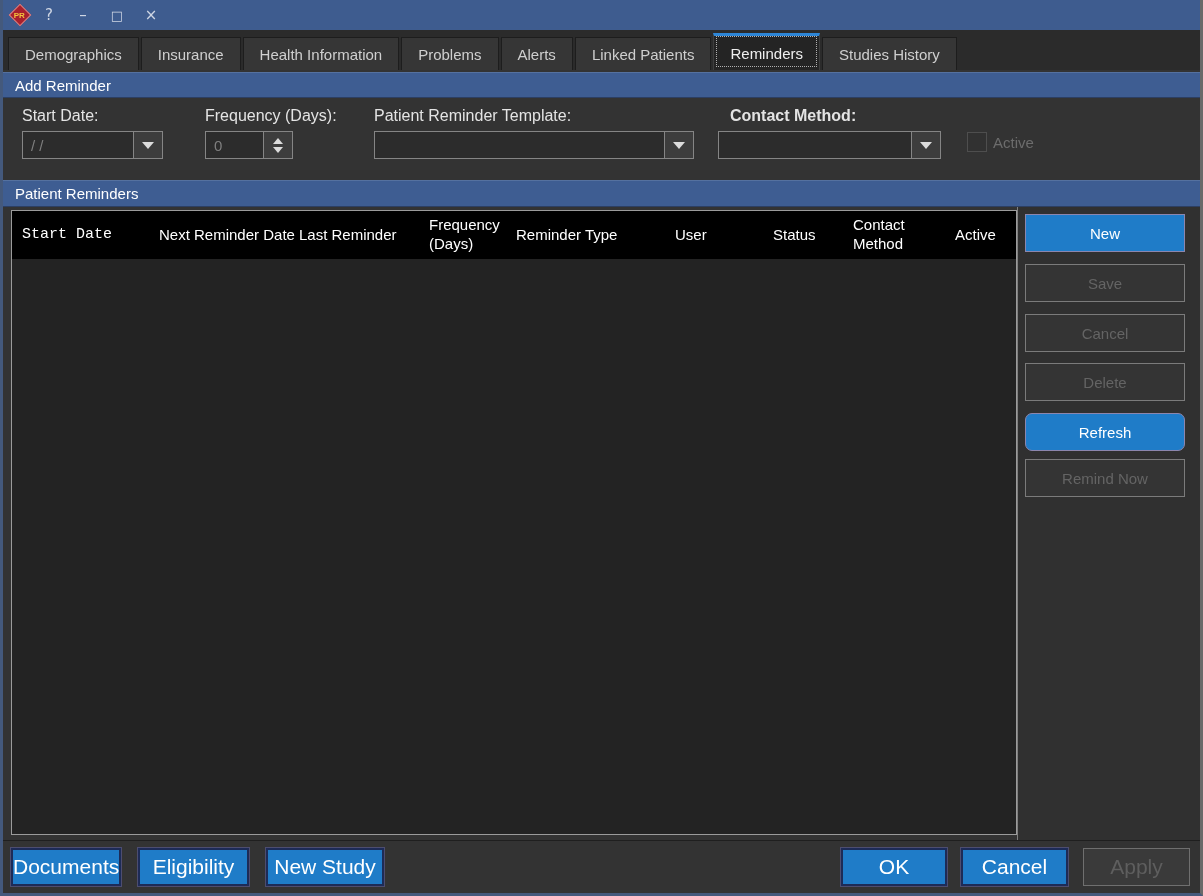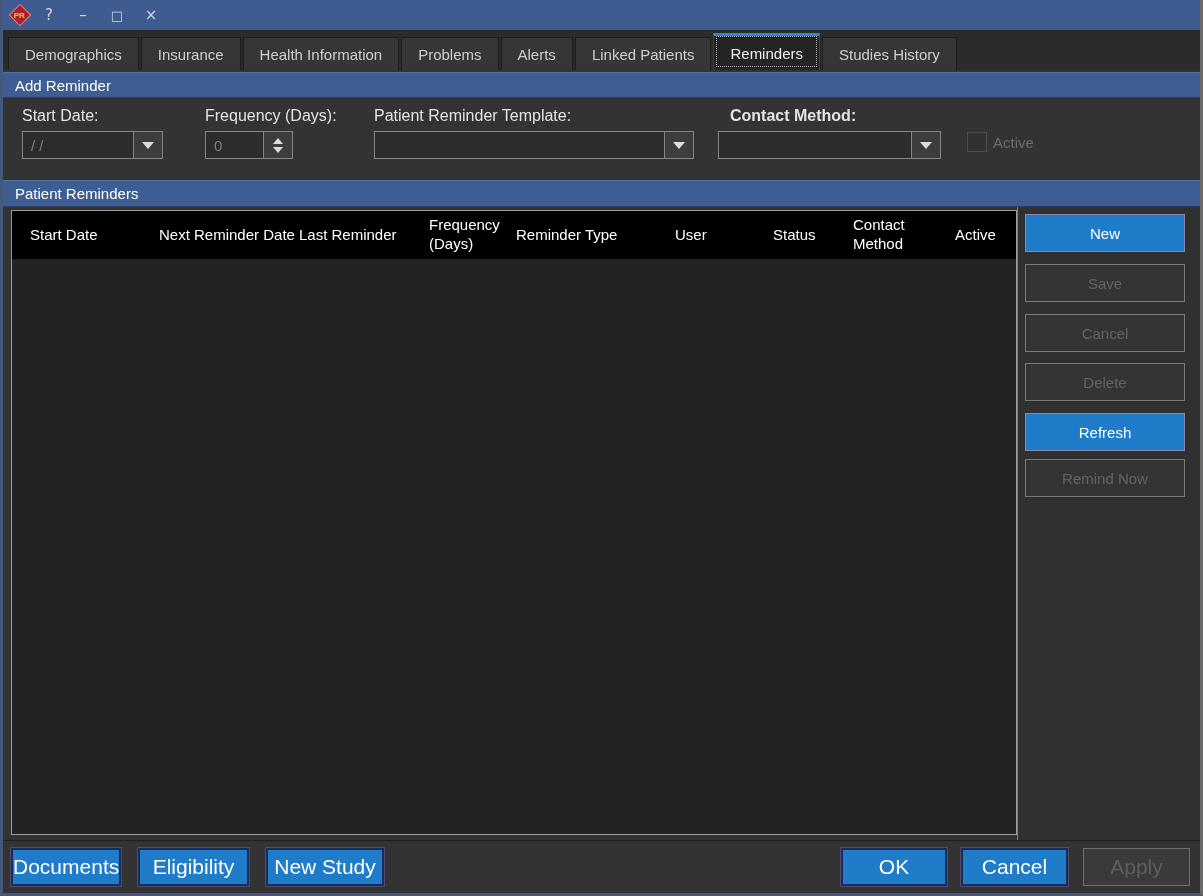--- a/index.html
+++ b/index.html
@@ -78,21 +78,21 @@
     width:20px; height:20px; background:#313131; border:1px solid #4e4e4e;
   }
   .checkbox-label { margin-left:6px; font-size:15px; color:#6c6c6c; }
   
   .table-wrap {
     position:absolute; top:210px; left:8px; width:1006px; bottom:58px;
     border:1px solid #9b9b9b; background:#232323; overflow:hidden;
   }
   .thead { height:48px; background:#000000; display:flex; color:#ffffff; font-size:15px; }
   .th { display:flex; align-items:center; line-height:1.25; }
-  .th.c0 { width:147px; padding-left:18px; }
+  .th.c0 { width:147px; padding-left:10px;font-family:Liberation Mono, monospace; }
   .th.c1 { width:140px; }
   .th.c2 { width:130px; }
   .th.c3 { width:87px; }
   .th.c4 { width:98px; }
   .th.c5 { width:159px; }
   .th.c6 { width:80px; }
   .th.c7 { width:102px; }
   .th.c8 { width:54px; }
   .tbody { position:absolute; top:48px; left:0; right:0; bottom:0; background:#232323; }
   
@@ -100,21 +100,21 @@
     position:absolute; top:207px; right:0; width:183px; bottom:53px;
     background:#303030; border-left:1px solid #7f7f7f;
   }
   .side-btn {
     position:absolute; left:7px; width:160px; height:38px; font-size:15px;
     font-family:"Liberation Sans","DejaVu Sans",sans-serif; cursor:default;
   }
   .side-btn.blue { background:#1F7CC8; color:#ffffff; border:1px solid #8C86AD; }
   .side-btn.disabled { background:#343434; color:#646464; border:1px solid #7b7b7b; }
   #btn-new { top:7px; } #btn-save { top:57px; } #btn-cancel-side { top:107px; }
-  #btn-delete { top:156px; } #btn-refresh { top:206px; } #btn-remind { top:252px; }
+  #btn-delete { top:156px; } #btn-refresh { top:206px;border-radius:7px; } #btn-remind { top:252px; }
   
   .footer {
     position:absolute; bottom:0; left:0; right:0; height:53px; background:#333333;
     border-top:1px solid #1f1f1f;
   }
   .foot-btn {
     position:absolute; top:7px; height:38px; font-size:21px; cursor:default;
     font-family:"Liberation Sans","DejaVu Sans",sans-serif;
   }
   .foot-btn.blue { background:#1F7CC8; color:#ffffff; border:2px solid #1D2B57; box-shadow:0 0 0 1px #4d4d70; }

